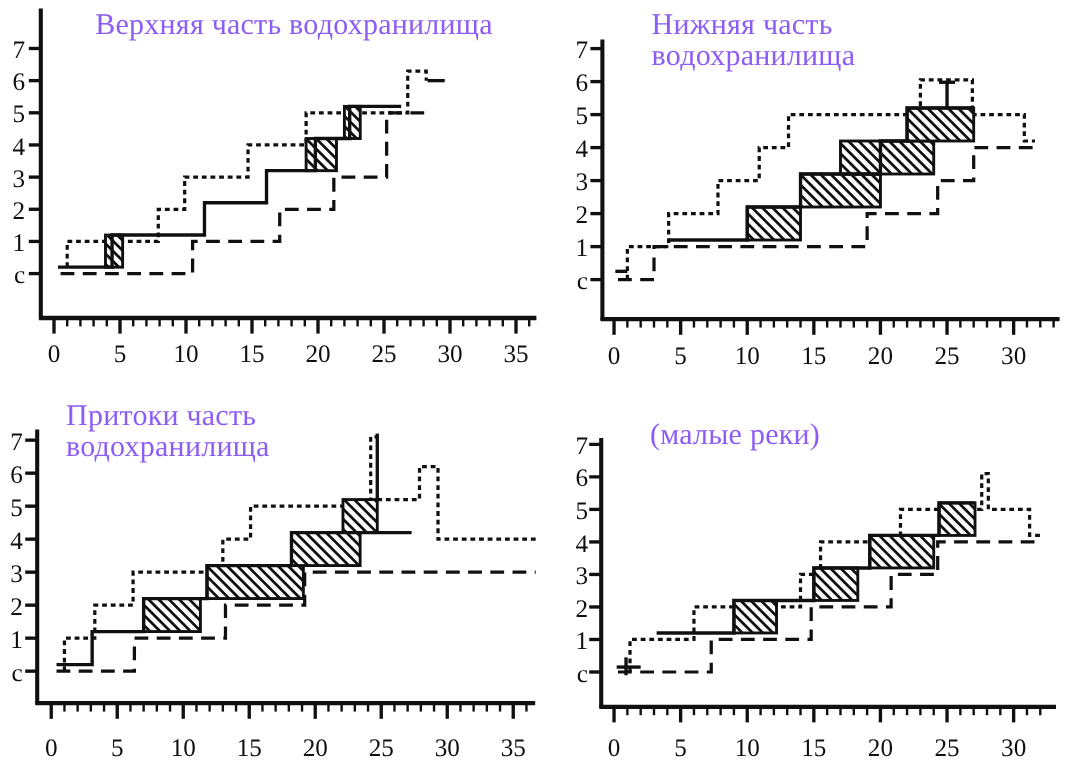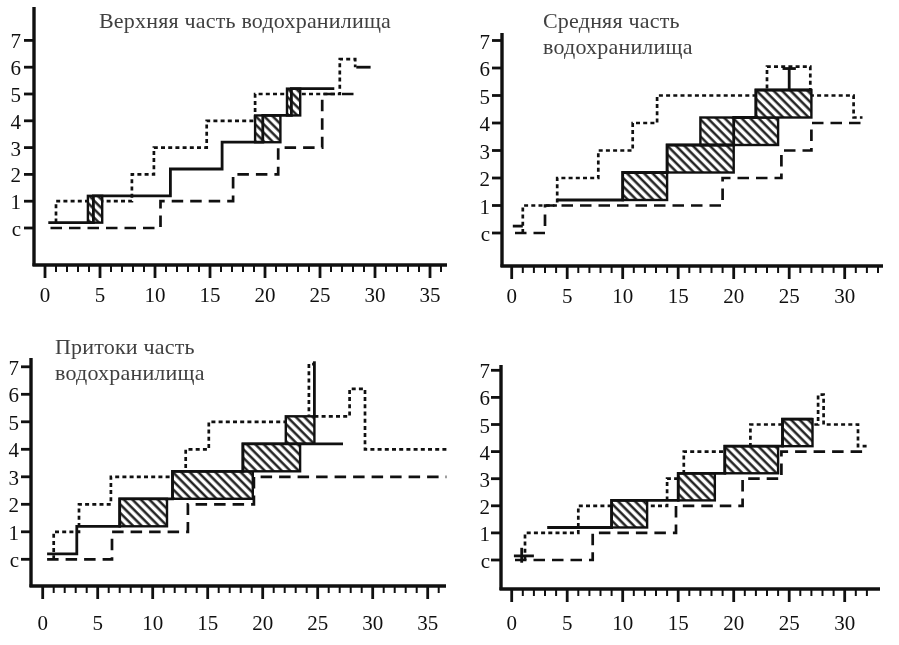--- a/index.html
+++ b/index.html
@@ -1,43 +1,44 @@
 <!DOCTYPE html>
 <html><head>
 <meta charset="utf-8">
 <style>
   html,body{margin:0;padding:0;background:#ffffff;}
   #figure{position:relative;width:899px;height:645px;background:#ffffff;overflow:hidden;
           font-family:"Liberation Serif", "DejaVu Serif", serif;color:#111;}
   #figure svg{position:absolute;}
-  .title{position:absolute;font-size:22px;line-height:26px;color:#404040;letter-spacing:0.2px;}
+  .title{position:absolute;font-size:25px;line-height:26px;color:#8b5cf6;letter-spacing:0.2px;}
   .title span{display:block;}
   .t0{left:45px;top:8px;width:400px;text-align:center;}
   .t1{left:543px;top:8px;text-align:left;}
   .t2{left:55px;top:334px;text-align:left;}
   .t3{left:485px;top:350px;width:255px;text-align:center;}
   text{font-family:"Liberation Serif", "DejaVu Serif", serif;fill:#101010;}
 </style>
 </head>
 <body>
 
 <div id="figure">
   <div class="title t0">
     <span>Верхняя часть водохранилища</span>
     <span></span>
   </div>
   <div class="title t1">
-    <span>Средняя часть</span>
+    <span>Нижняя часть</span>
     <span>водохранилища</span>
   </div>
   <div class="title t2">
     <span>Притоки часть</span>
     <span>водохранилища</span>
   </div>
   <div class="title t3">
+    <span>(малые реки)</span>
   </div>
 <svg width="450" height="320" viewBox="0 0 450 320" style="left:0px;top:0px;">
       <defs>
         <pattern id="hatch0" width="6" height="6" patternUnits="userSpaceOnUse" patternTransform="rotate(-45)">
           <rect width="6" height="6" fill="#ffffff"></rect>
           <line x1="2.6" y1="0" x2="2.6" y2="6" stroke="#101010" stroke-width="2.3"></line>
         </pattern>
       </defs>
       <g>
         <line x1="34" y1="7" x2="34" y2="266" stroke="#101010" stroke-width="3.4"></line>

